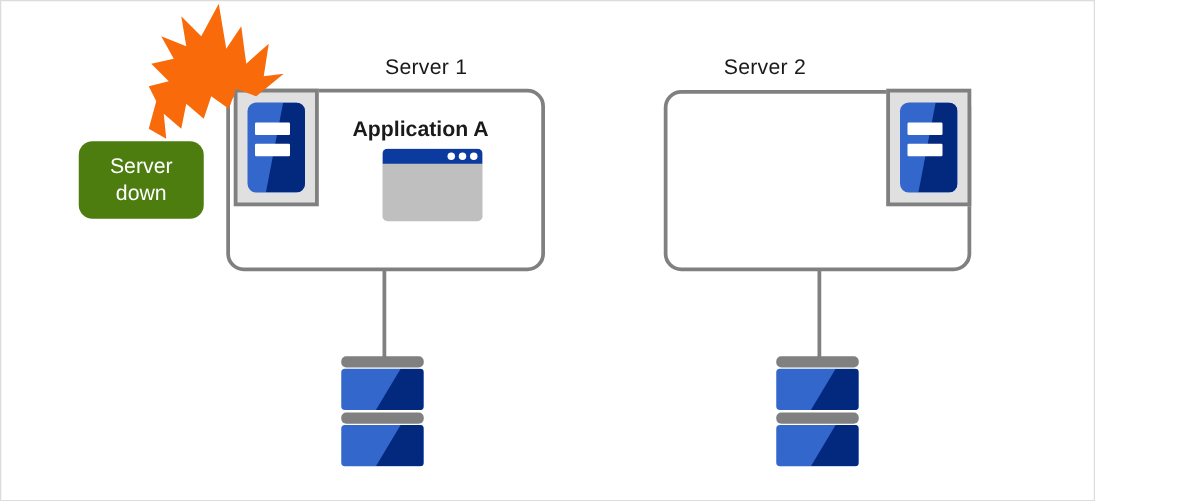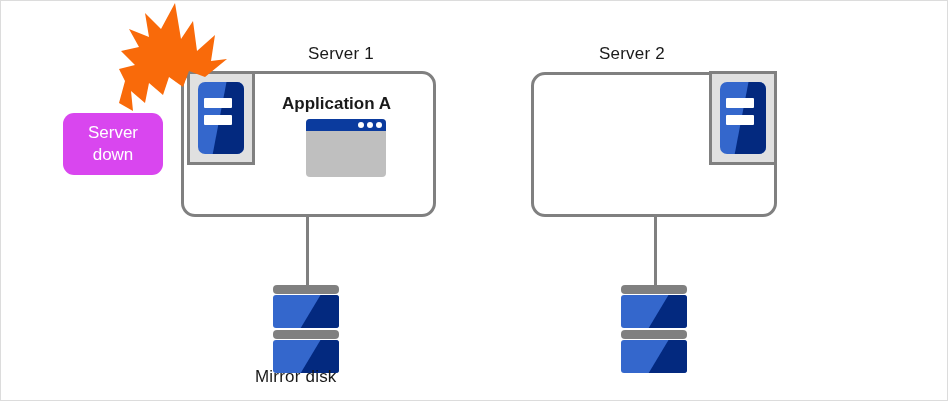--- a/index.html
+++ b/index.html
@@ -5,21 +5,21 @@
   html, body {
     margin: 0;
     padding: 0;
     background: #ffffff;
   }
   body {
     font-family: "Liberation Sans", sans-serif;
   }
   #canvas {
     position: relative;
-    width: 948px;
+    width: 876px;
     height: 401px;
     background: #ffffff;
     border: 1px solid #dcdcdc;
     box-sizing: border-box;
     overflow: hidden;
   }
 
   
   .server-box {
     position: absolute;
@@ -33,21 +33,21 @@
 
   
   .box-caption {
     position: absolute;
     font-size: 17px;
     color: #1a1a1a;
     white-space: nowrap;
     letter-spacing: 0.2px;
   }
   #server1-caption { left: 307px; top: 43px; }
-  #server2-caption { left: 598px; top: 43px; }
+  #server2-caption { left: 578px; top: 43px; }
   #mirror-caption  { left: 254px; top: 366px; font-size: 17px; }
 
   
   .server-icon {
     position: absolute;
     background: #e0e0e0;
     border: 3px solid #808080;
     box-sizing: border-box;
   }
   .server-icon .chassis {
@@ -154,21 +154,21 @@
     position: absolute;
     left: 118px; top: 2px;
     width: 108px; height: 122px;
   }
 
   
   #server-down-badge {
     position: absolute;
     left: 62px; top: 112px;
     width: 100px; height: 62px;
-    background: #d946ef;
+    background: #4d7c0f;
     border-radius: 11px;
     color: #ffffff;
     font-size: 17px;
     line-height: 22px;
     display: flex;
     flex-direction: column;
     align-items: center;
     justify-content: center;
     text-align: center;
   }
@@ -229,21 +229,20 @@
     <div class="disk-body">
       <div class="shade"></div>
     </div>
     <div class="disk-gap"></div>
     <div class="disk-platter"></div>
     <div class="disk-body">
       <div class="shade"></div>
     </div>
   </div>
 
-  <div id="mirror-caption" class="box-caption">Mirror disk</div>
 
   <svg id="alert-burst" viewBox="0 0 108 122">
     <polygon points="56,0 62,36 74,18 78,48 96,32 92,58 108,56 86,74 70,68 64,84 50,74 44,92 30,80 26,100 12,88 14,108 0,100 6,78 0,66 16,62 2,48 20,44 10,26 30,34 26,10 42,26" fill="#f96a0a"></polygon>
   </svg>
 
   <div id="server-down-badge">
     <span>Server</span>
     <span>down</span>
   </div>
 

